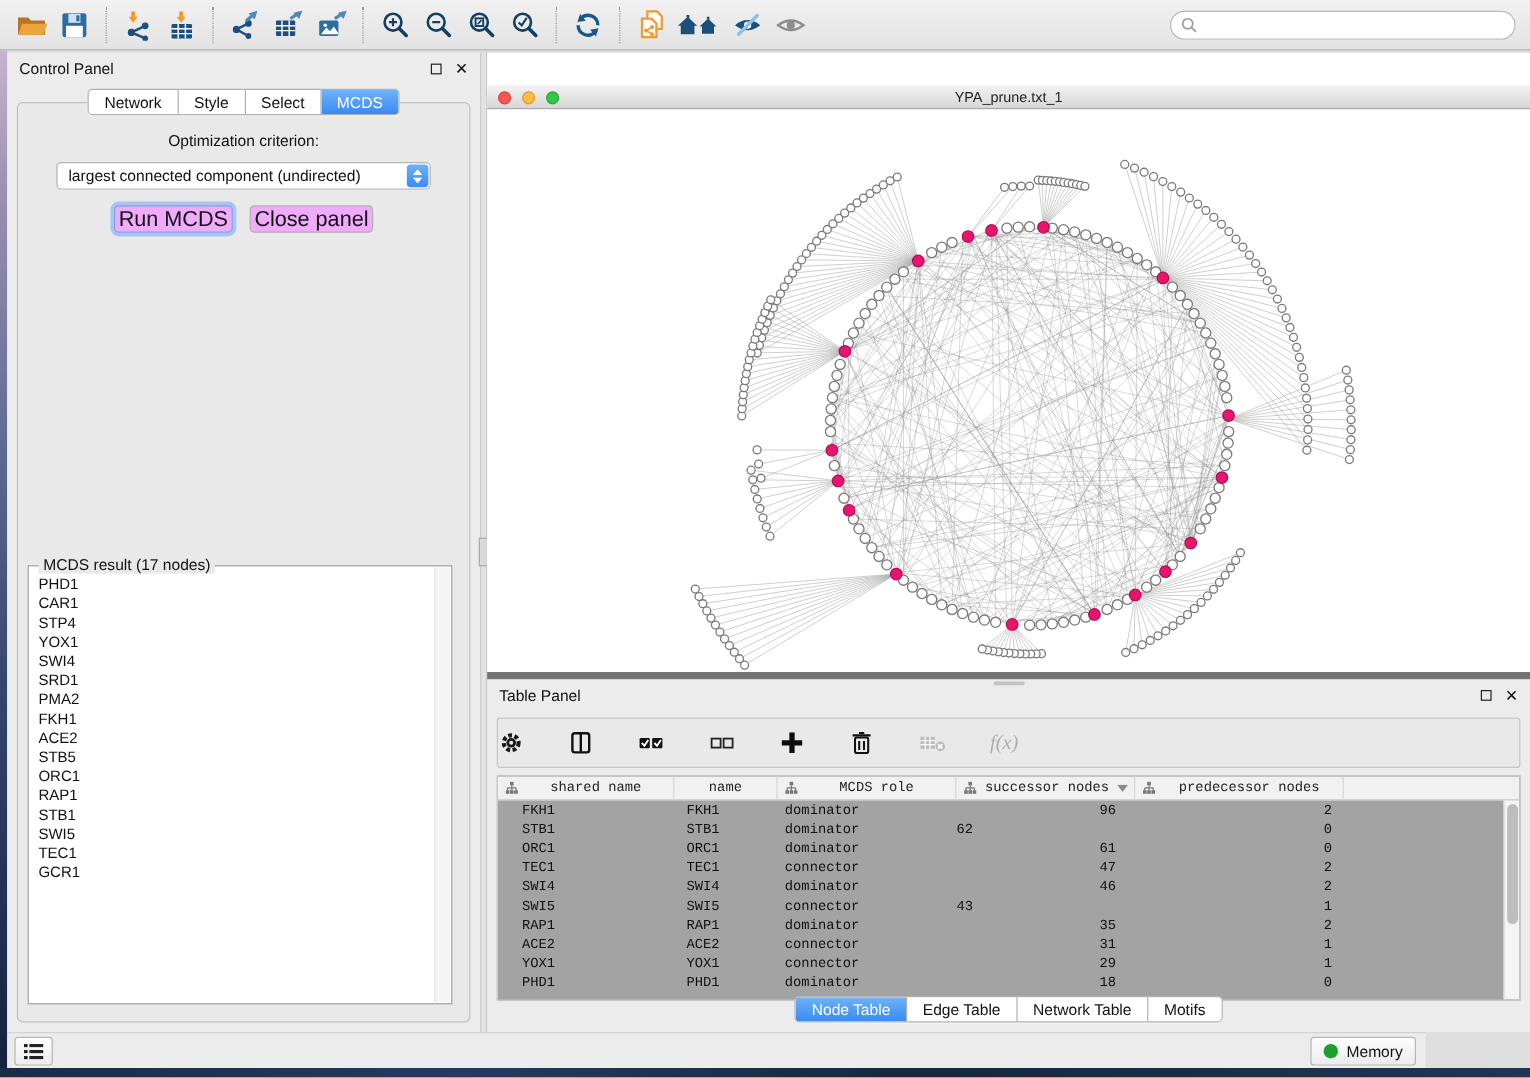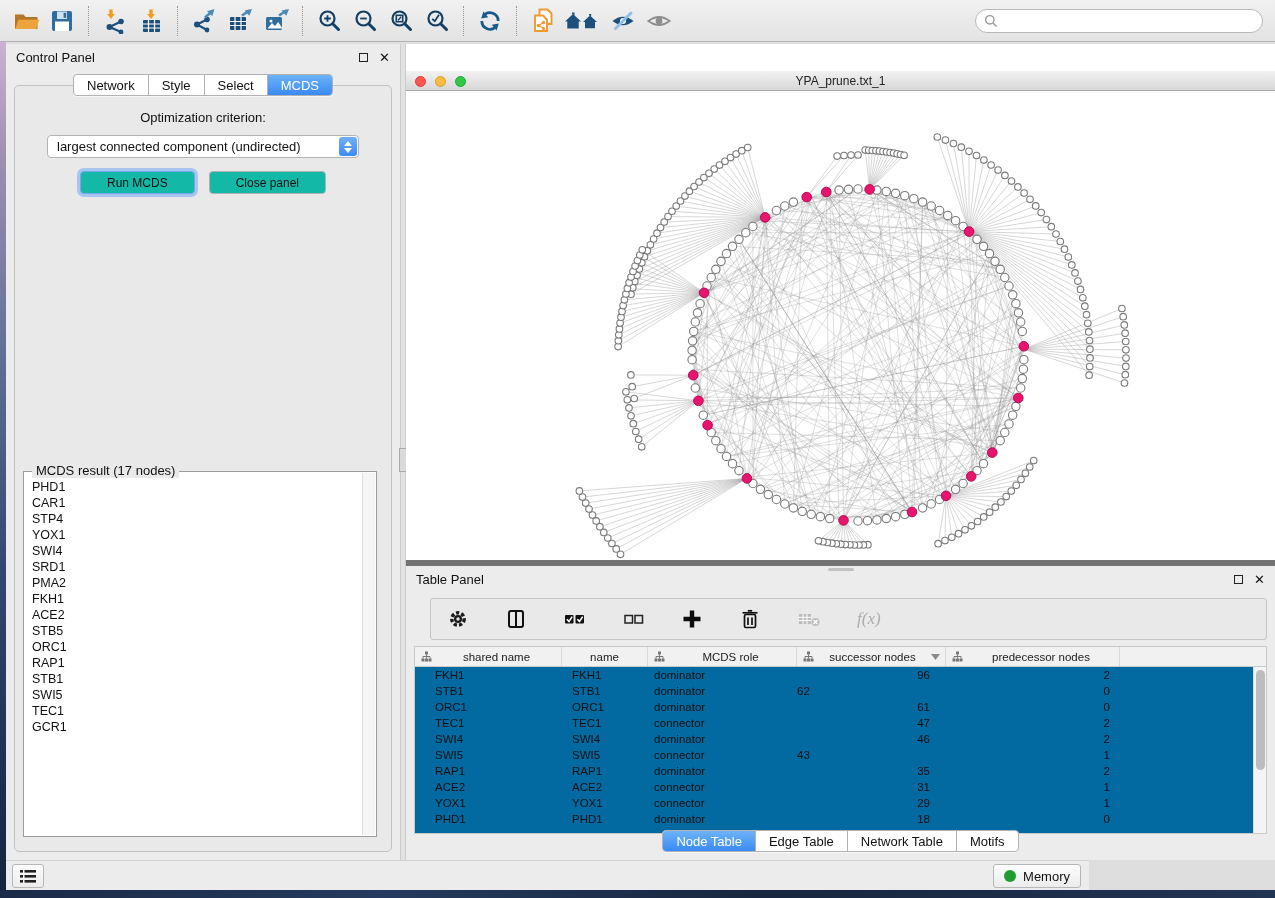--- a/index.html
+++ b/index.html
@@ -42,22 +42,22 @@
   #cp-body { position:absolute; left:8px; right:8px; top:41px; bottom:8px;
     background:#e9e9e9; border:1px solid #c2c2c2; border-radius:5px; }
   #opt-label { text-align:center; margin-top:24px; font-size:13px; }
   #opt-select { width:312px; height:23px; margin:10px auto 0; background:#fff;
     border:1px solid #b4b4b4; border-radius:4px; display:flex; align-items:center;
     font-size:13px; padding-left:9px; position:relative; }
   #opt-select .stepper { position:absolute; right:1px; top:1px; bottom:1px; width:18px;
     border-radius:3px; background:linear-gradient(#6fb0f8,#3c8cf5); display:flex;
     flex-direction:column; align-items:center; justify-content:center; gap:2px; }
   .btn-row { display:flex; justify-content:center; gap:14px; margin-top:13px; }
-  .mac-btn { height:23px; padding:0 26px; background:#14b8a6; border:1px solid #b0b0b0;
-    border-radius:4px; font-size:12px; font-family:inherit; color:#111; }
+  .mac-btn { height:23px; padding:0 3px; background:#f0abfc; border:1px solid #b0b0b0;
+    border-radius:4px; font-size:18px; font-family:inherit; color:#111; }
   .mac-btn.focused { border-color:#74a9e8; box-shadow:0 0 0 3px rgba(106,162,245,.5); }
   #result-group { position:absolute; left:8px; right:14px; top:385px; bottom:14px;
     border:1px solid #9c9c9c; background:#fff; }
   #result-title { position:absolute; top:-9px; left:8px; background:#e9e9e9; padding:0 4px;
     font-size:13px; color:#111; }
   #result-list { position:absolute; left:1px; top:3px; bottom:1px; right:14px;
     overflow:hidden; font-size:12.5px; line-height:16px; padding:4px 0 0 7px; }
   #result-scroll { position:absolute; right:1px; top:1px; bottom:1px; width:13px;
     background:#f5f5f5; border-left:1px solid #e0e0e0; }
 
@@ -76,42 +76,42 @@
   .light { width:11px; height:11px; border-radius:50%; }
   .light.r { background:#fc5753; border:1px solid #df3e3a; }
   .light.y { background:#fdbc40; border:1px solid #de9b2d; }
   .light.g { background:#33c748; border:1px solid #24a734; }
 
   
   #table-panel { position:absolute; left:406px; top:560px; width:869px; height:300px;
     background:#ececec; border-top:6px solid #737373; }
   #tp-grip { position:absolute; left:50%; top:2px; transform:translateX(-50%);
     width:26px; height:3px; background:#c2c2c2; border-radius:2px; }
-  #tp-toolbar { position:absolute; left:24px; right:8px; top:32px; height:42px;
+  #tp-toolbar { position:absolute; left:8px; right:8px; top:32px; height:42px;
     background:#e9e9e9; border:1px solid #c6c6c6; border-radius:3px;
-    display:flex; align-items:center; gap:36px; padding-left:16px; }
+    display:flex; align-items:center; gap:36px; }
   .fx { font-family:"Liberation Serif","DejaVu Serif",serif; font-style:italic;
     font-size:17px; color:#adadad; }
   #tp-table { position:absolute; left:8px; right:8px; top:80px; height:188px;
-    background:#0369a1; border:1px solid #c9c9c9; overflow:hidden; }
+    background:#a3a3a3; border:1px solid #c9c9c9; overflow:hidden;font-family:Liberation Mono, monospace; }
   #tp-head { display:flex; height:20px; background:#f1f1f1; border-bottom:1px solid #c9c9c9; }
   .th { display:flex; align-items:center; border-right:1px solid #d8d8d8; font-size:11.5px;
     color:#222; overflow:hidden; }
   .th .lbl { flex:1; text-align:center; white-space:nowrap; }
   .th svg.tree { margin-left:6px; flex:none; }
   .tr { display:flex; height:16px; align-items:center; }
   .td { font-size:11.5px; white-space:nowrap; overflow:hidden; }
   #tp-scroll { position:absolute; right:0; top:20px; bottom:0; width:13px;
     background:#f4f4f4; border-left:1px solid #ddd; }
   #tp-thumb { position:absolute; left:1.5px; right:1.5px; top:3px; height:100px;
     background:#bdbdbd; border-radius:5px; }
   #tp-tabs { position:absolute; left:0; right:0; bottom:8px; display:flex; justify-content:center; }
 
   
-  #status-bar { position:absolute; left:6px; top:860px; width:1083px; height:30px;
+  #status-bar { position:absolute; left:6px; top:860px; width:1182px; height:30px;
     background:#ececec; border-top:1px solid #d2d2d2; }
   #list-btn { position:absolute; left:6px; top:3px; width:32px; height:24px;
     background:linear-gradient(#fdfdfd,#ececec); border:1px solid #b7b7b7; border-radius:3px;
     display:flex; align-items:center; justify-content:center; }
   #memory-btn { position:absolute; right:8px; top:3px; height:24px; padding:0 10px;
     background:linear-gradient(#fdfdfd,#ececec); border:1px solid #b7b7b7; border-radius:3px;
     display:flex; align-items:center; gap:7px; font-size:13px; }
   #memory-dot { width:12px; height:12px; border-radius:50%; background:#1e9e2e; }
 </style>
 </head>

